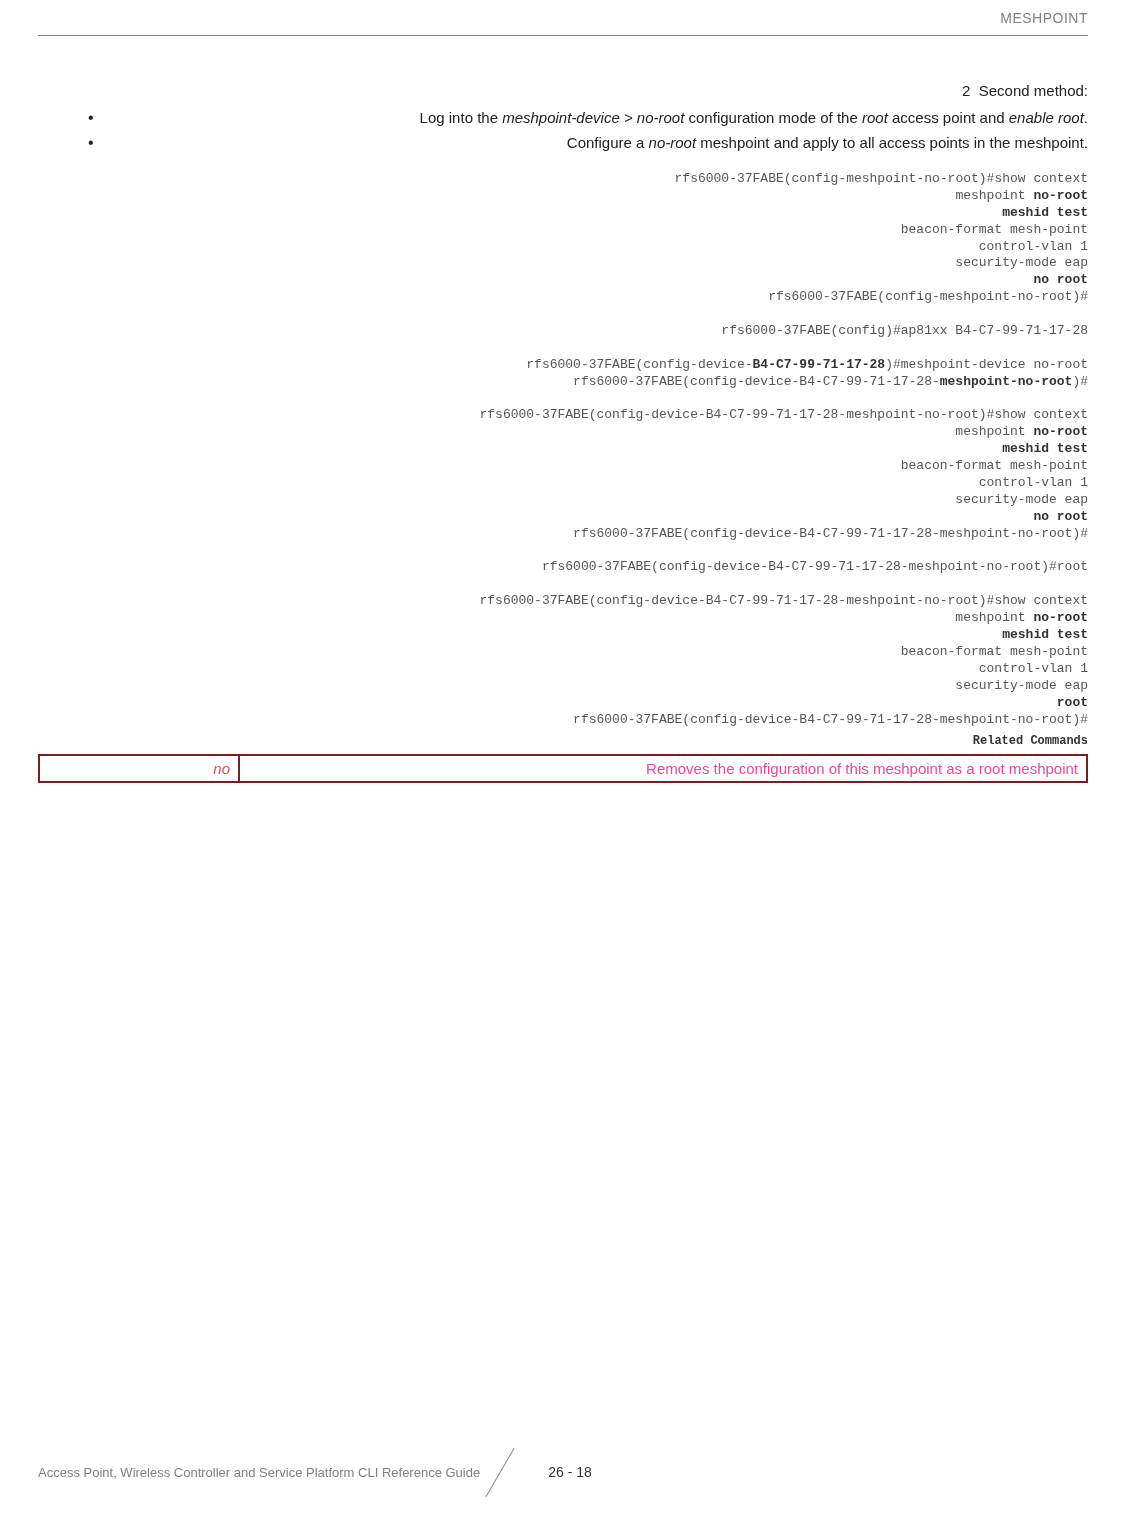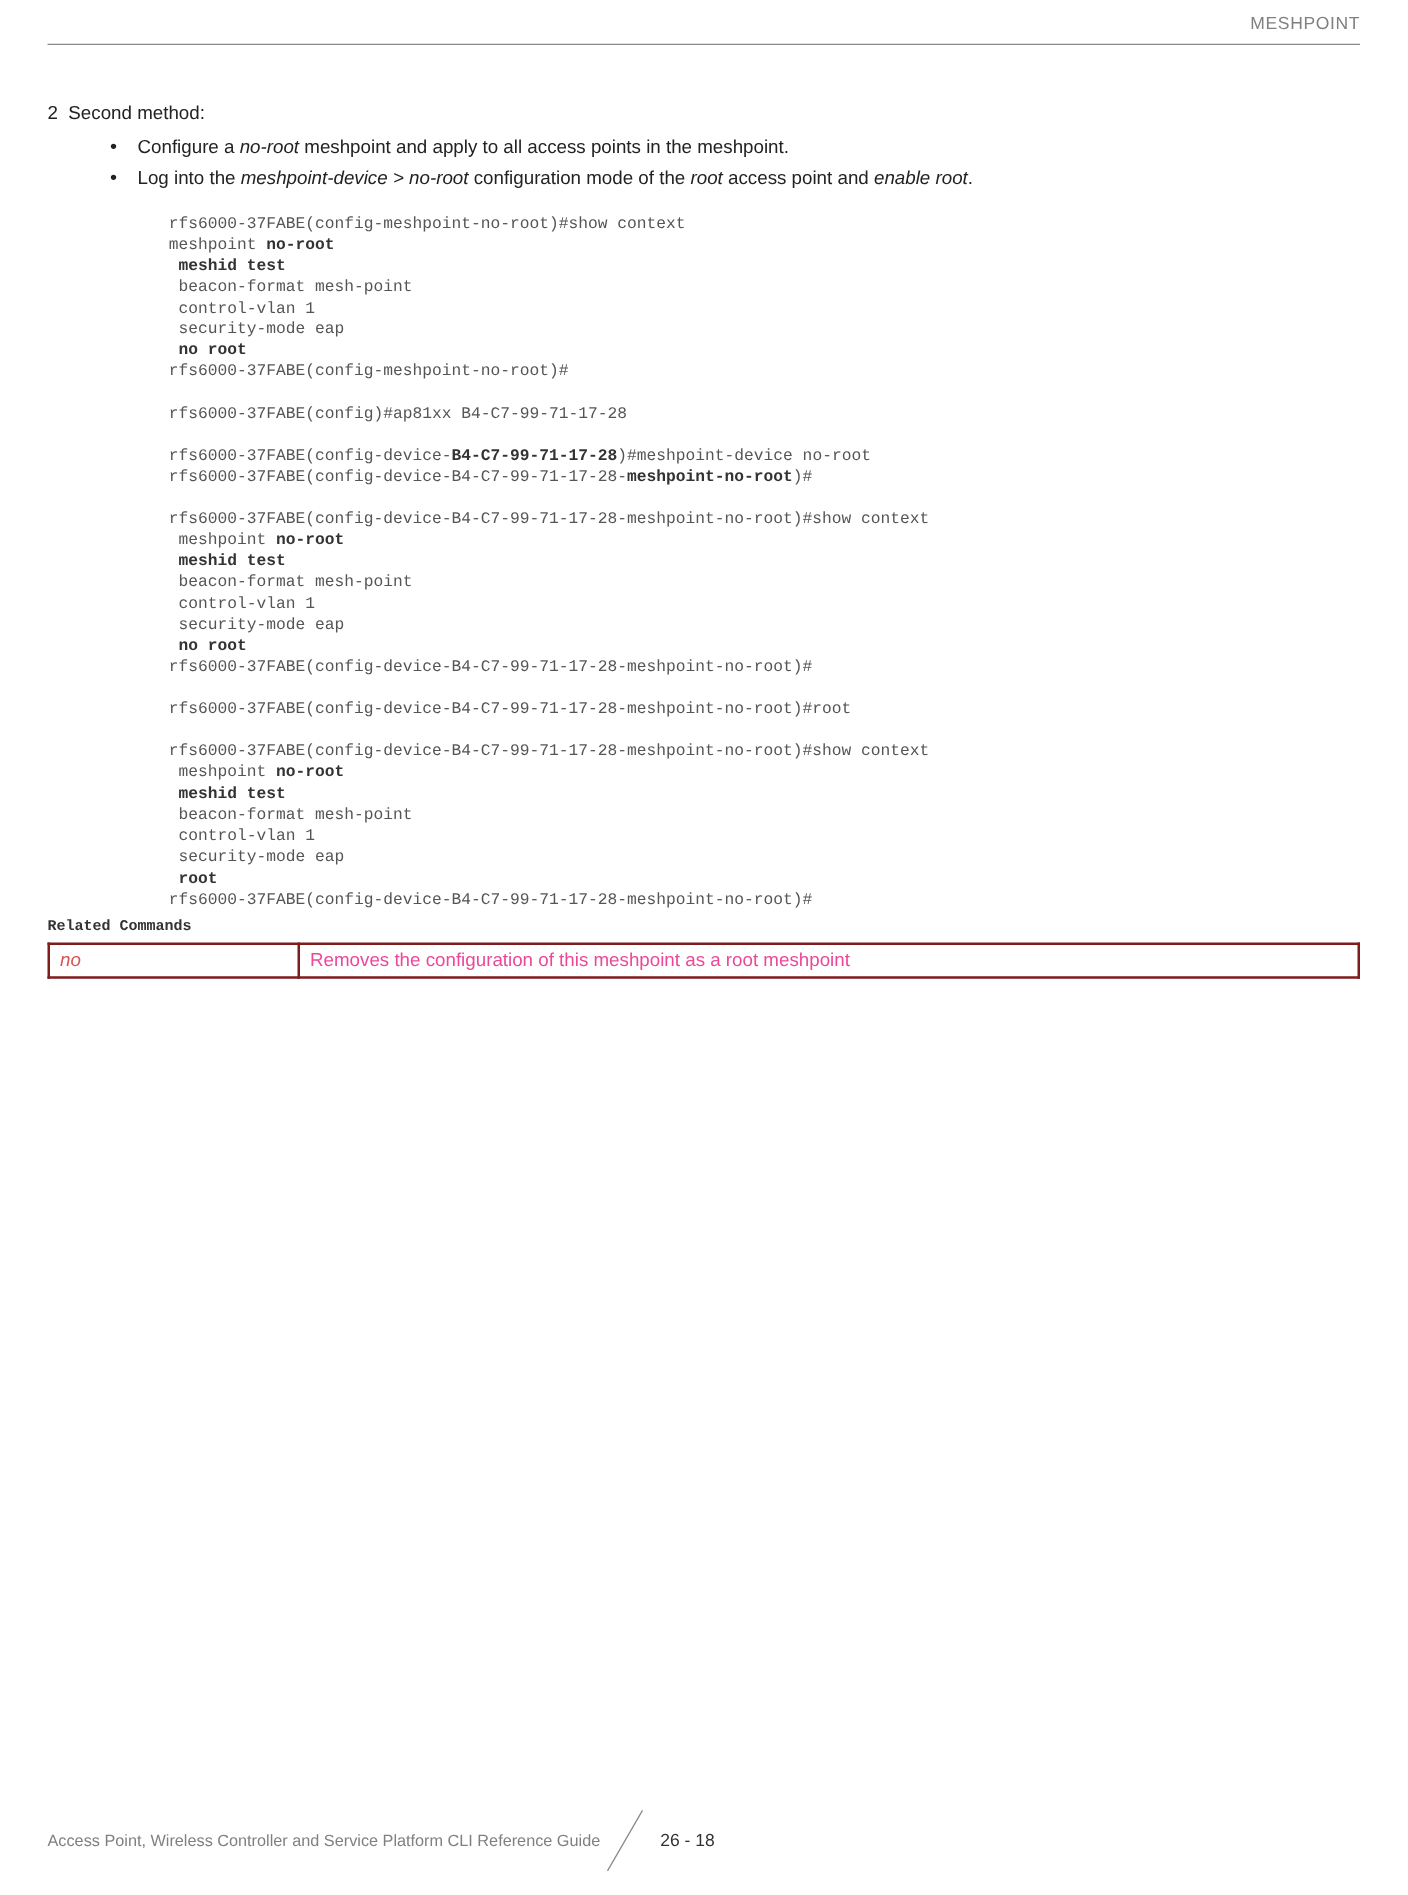--- a/index.html
+++ b/index.html
@@ -28,20 +28,21 @@
       right: 38px;
       font-size: 14px;
       color: #808080;
       letter-spacing: 0.5px;
     }
     .content {
       position: absolute;
       top: 82px;
       left: 38px;
       right: 38px;
+      text-align: right;
     }
     .method-title {
       font-size: 15px;
       color: #222;
       margin-bottom: 8px;
       margin-left: 0px;
     }
     .bullet-list {
       margin-left: 50px;
       list-style: none;
@@ -113,21 +114,21 @@
       justify-content: flex-start;
       align-items: center;
     }
     .footer-text {
       font-size: 13px;
       color: #808080;
     }
     .footer-page {
       display: flex;
       align-items: center;
-      gap: 8px;
+      gap: 28px;
     }
     .page-divider {
       width: 40px;
       height: 40px;
       position: relative;
     }
     .page-divider::before {
       content: "";
       position: absolute;
       width: 56px;
@@ -147,22 +148,22 @@
 <body>
 
 <div class="header-text">MESHPOINT</div>
 <div class="header-line"></div>
 
 <div class="content">
   <div class="method-title">
     <span>2</span>&nbsp;&nbsp;<span>Second method:</span>
   </div>
   <ul class="bullet-list">
+    <li>Log into the <span class="italic">meshpoint-device &gt; no-root</span> configuration mode of the <span class="italic">root</span> access point and <span class="italic">enable root</span>.</li>
     <li>Configure a <span class="italic">no-root</span> meshpoint and apply to all access points in the meshpoint.</li>
-    <li>Log into the <span class="italic">meshpoint-device &gt; no-root</span> configuration mode of the <span class="italic">root</span> access point and <span class="italic">enable root</span>.</li>
   </ul>
   <div class="code-block"><span>rfs6000-37FABE(config-meshpoint-no-root)#show context</span>
 <span>meshpoint </span><span class="bold-code">no-root</span>
 <span class="bold-code"> meshid test</span>
 <span> beacon-format mesh-point</span>
 <span> control-vlan 1</span>
 <span> security-mode eap</span>
 <span class="bold-code"> no root</span>
 <span>rfs6000-37FABE(config-meshpoint-no-root)#</span>
 <span></span>

